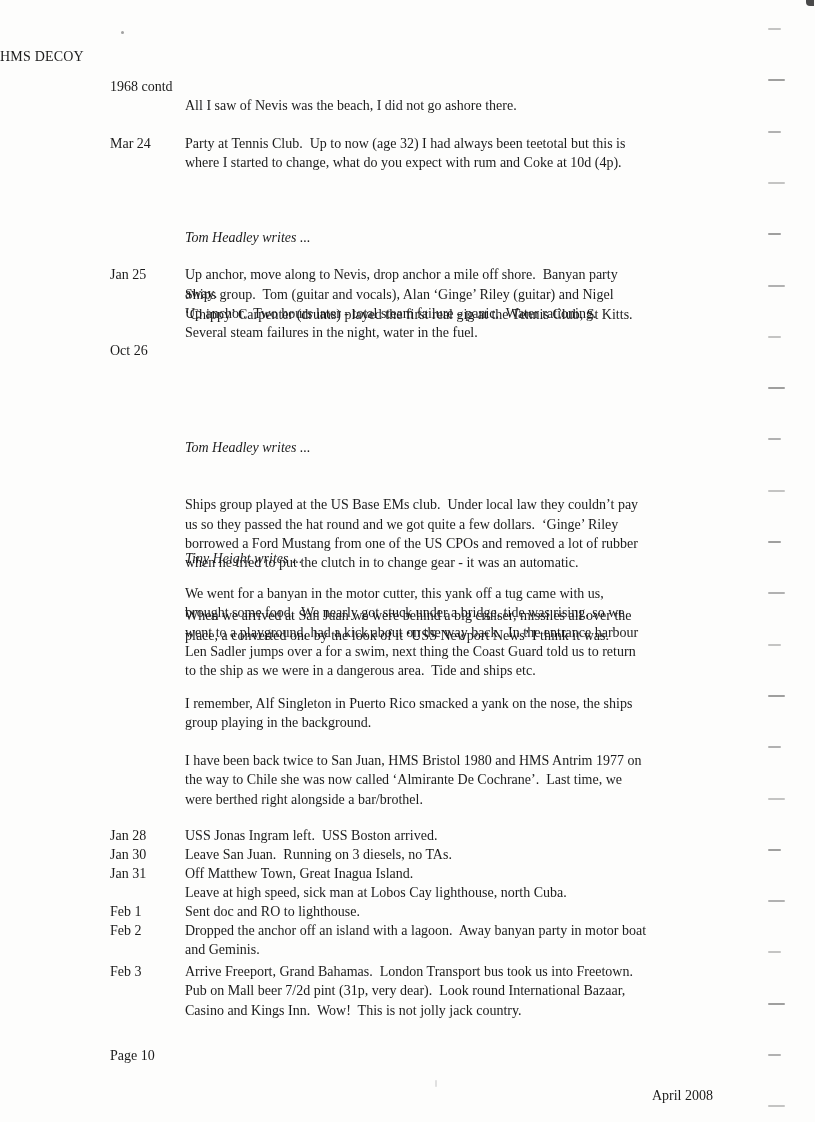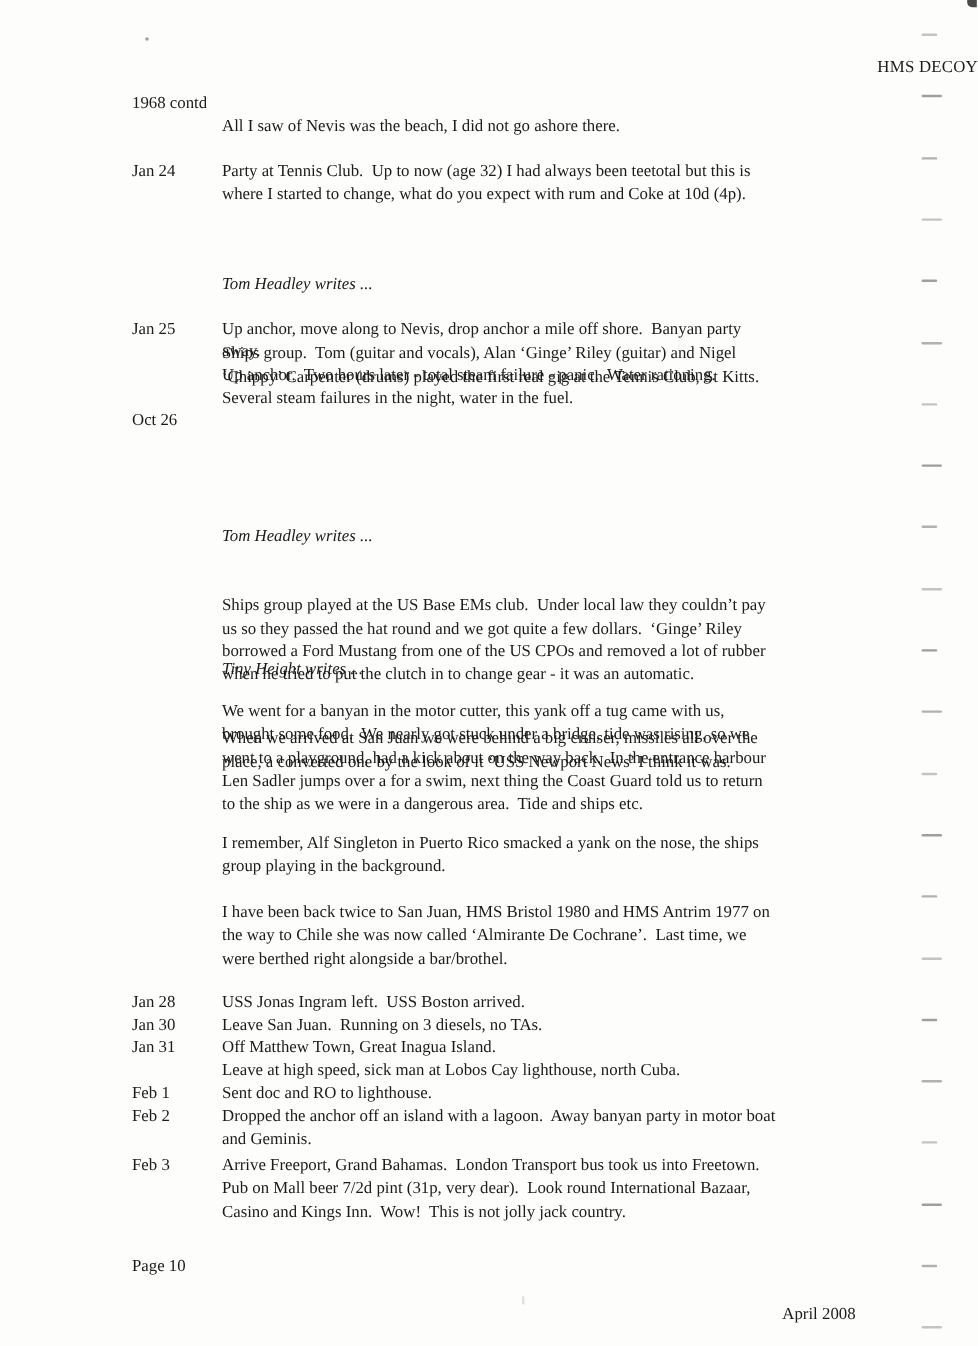--- a/index.html
+++ b/index.html
@@ -11,21 +11,21 @@
     font-family: "Liberation Serif", serif;
     font-size: 14px;
     line-height: 19.25px;
     color: #1b1b1b;
     overflow: hidden;
   }
   .title {
     position: absolute;
     left: 0; top: 47px;
     width: 100%;
-    text-align: right;
+    text-align: left;
     letter-spacing: 0.2px;
   }
   .year-header { position: absolute; left: 110px; top: 77px; }
   .entry-date { position: absolute; left: 110px; width: 72px; white-space: nowrap; }
   .block {
     position: absolute;
     left: 185px;
     width: 548px;
     white-space: pre-wrap;
   }
@@ -56,21 +56,21 @@
   <div class="speck speck-topleft"></div>
   <div class="speck-corner speck"></div>
   <div class="speck-bottom speck"></div>
 
   <div class="title">HMS DECOY</div>
 
   <div class="year-header">1968 contd</div>
 
   <div class="block" style="top:96px">All I saw of Nevis was the beach, I did not go ashore there.</div>
 
-  <div class="entry-date" style="top:134px">Jan 24</div>
+  <div class="entry-date" style="top:134px">Mar 24</div>
   <div class="block" style="top:134px">Party at Tennis Club.  Up to now (age 32) I had always been teetotal but this is
 where I started to change, what do you expect with rum and Coke at 10d (4p).</div>
 
   <div class="block" style="top:189px">
     <div class="witness-heading">Tom Headley writes ...</div>
     <div>Ships group.  Tom (guitar and vocals), Alan ‘Ginge’ Riley (guitar) and Nigel
 ‘Chippy’ Carpenter (drums) played the first real gig at the Tennis Club, St Kitts.</div>
   </div>
 
   <div class="entry-date" style="top:265px">Jan 25</div>

